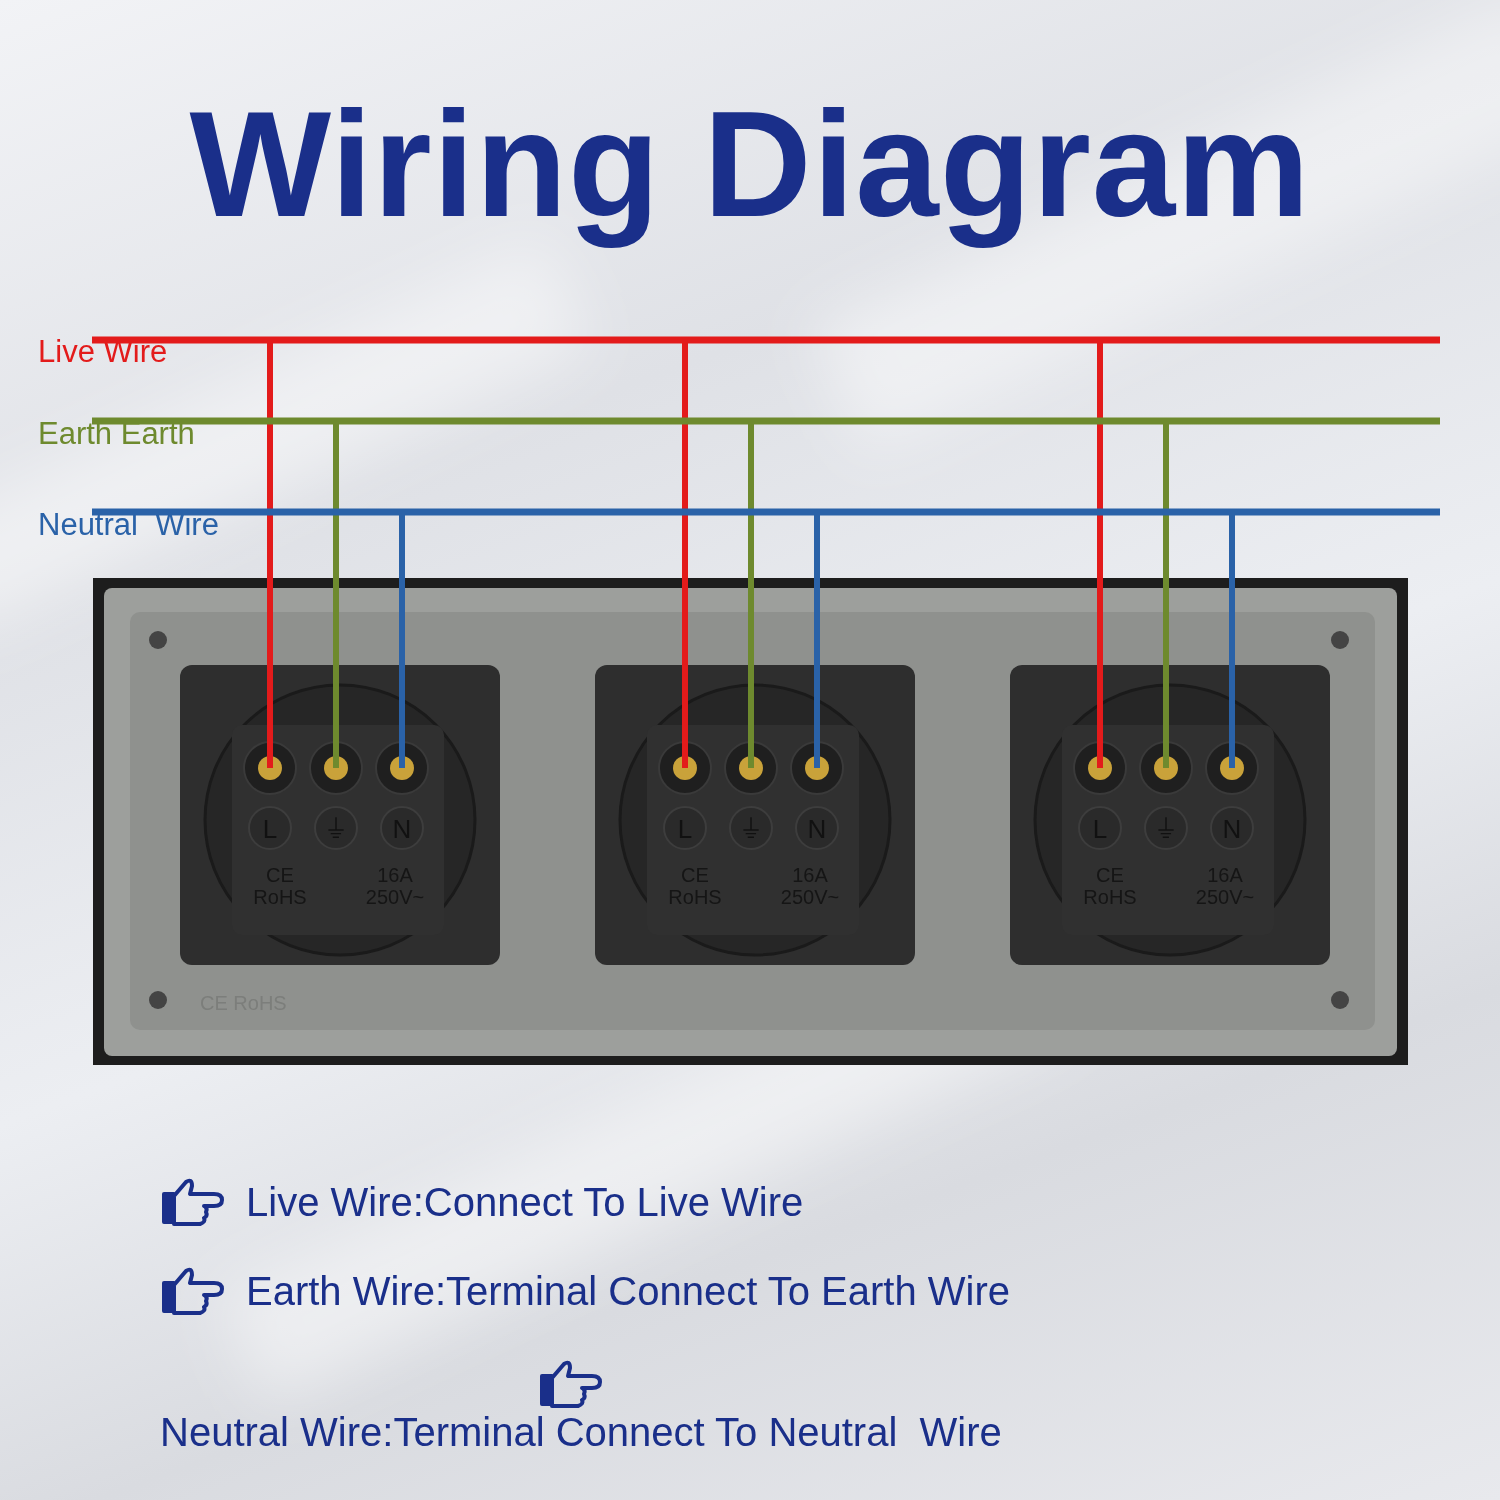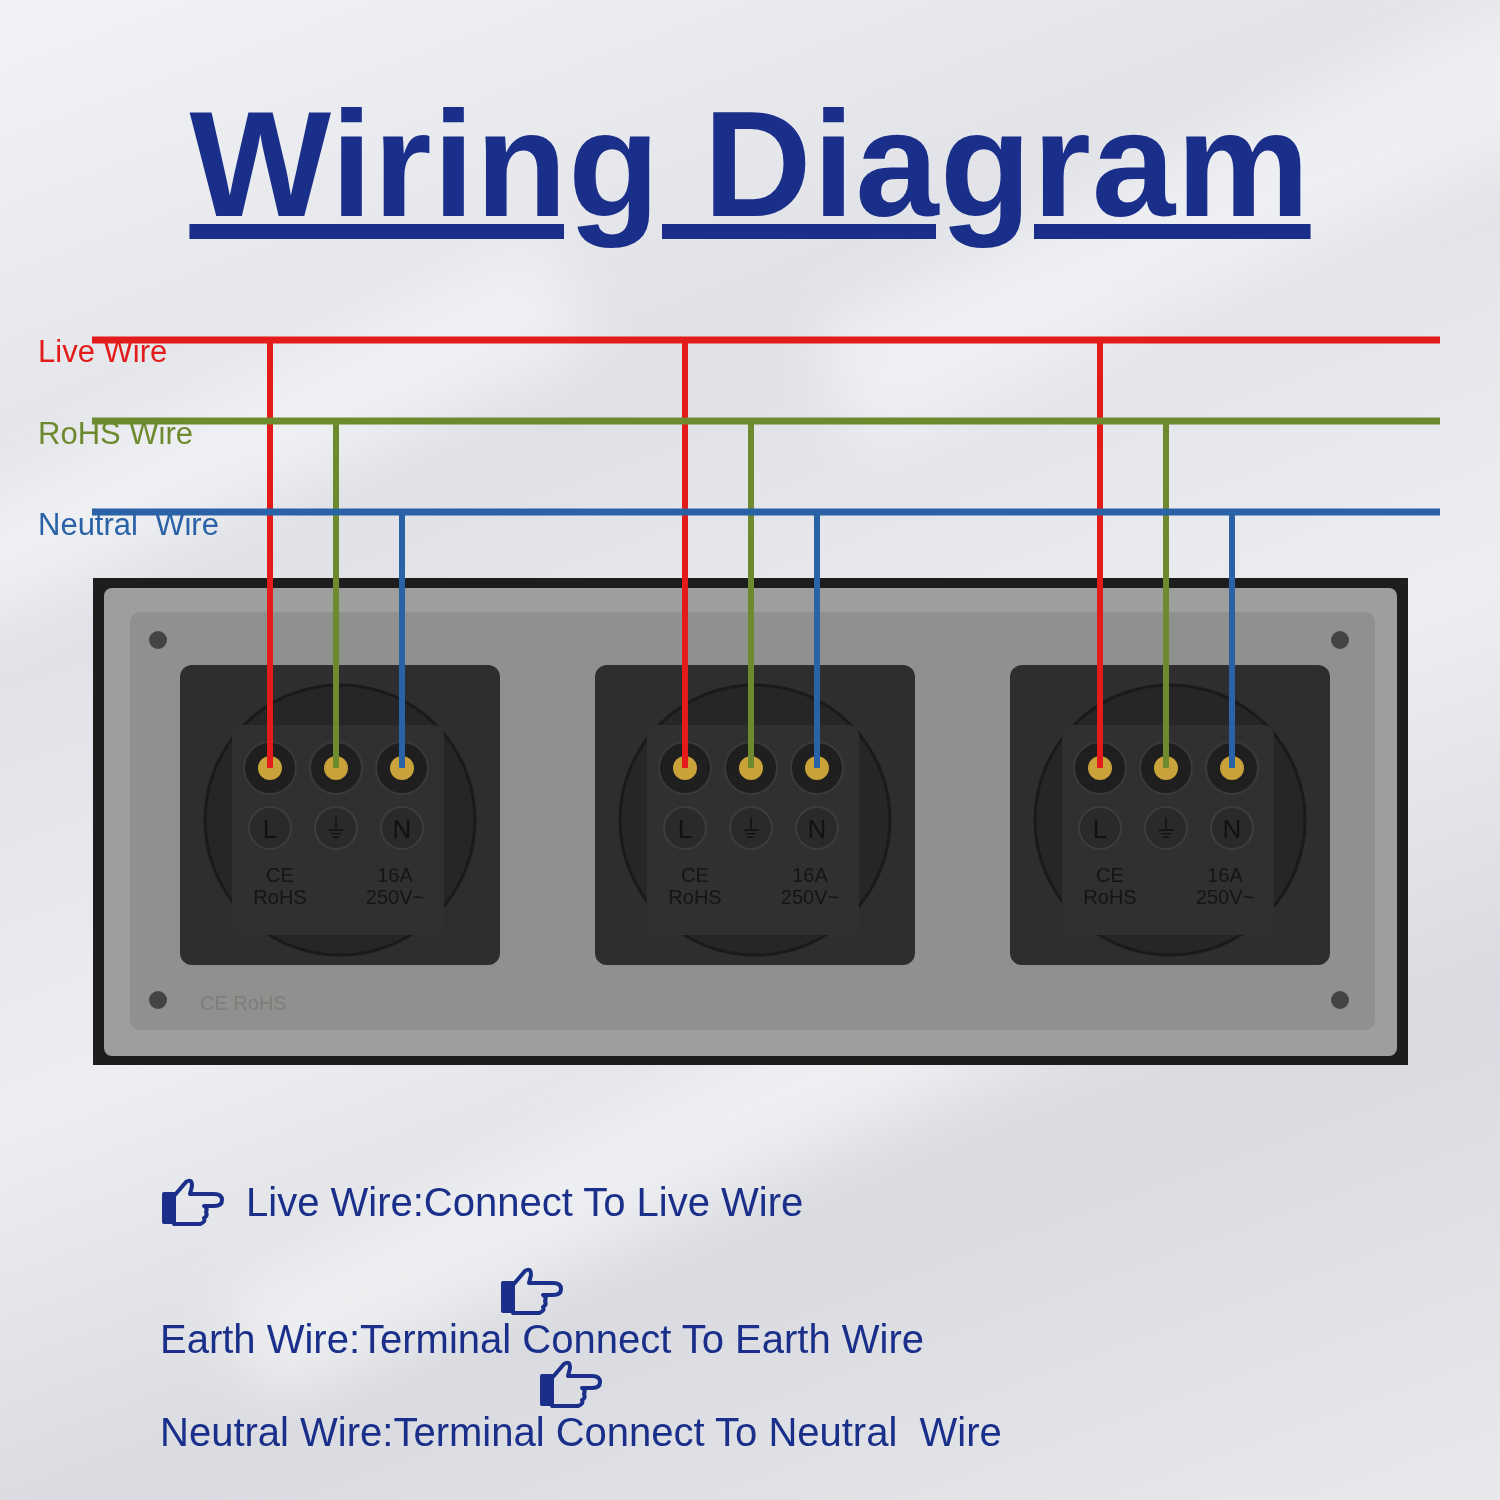--- a/index.html
+++ b/index.html
@@ -6,38 +6,37 @@
   body {
     width: 1500px; height: 1500px; position: relative; overflow: hidden;
     background: linear-gradient(160deg, #f2f3f6 0%, #dfe1e6 30%, #eceef2 55%, #d9dbe0 75%, #e8e9ed 100%);
     font-family: "Liberation Sans", sans-serif;
   }
   .streak { position: absolute; background: rgba(255,255,255,0.45); filter: blur(30px); transform: rotate(-25deg); }
   #title {
     position: absolute; left: 0; right: 0; top: 78px; text-align: center;
     font-size: 150px; font-weight: bold; color: #1a2f8a; letter-spacing: 1px;
     font-family: "Liberation Sans", "DejaVu Sans", sans-serif;
-    text-decoration: underline;
   }
   .wire-label { position: absolute; left: 38px; font-size: 31px; margin-top: 44px; }
   #diagram { position: absolute; left: 0; top: 0; width: 1500px; height: 1500px; }
   .note { position: absolute; left: 160px; display: flex; align-items: center; color: #1a2f8a; font-size: 40px; }
   .note .hand { width: 64px; height: 52px; margin-right: 22px; }
 </style>
 </head>
 <body>
 
 <div class="streak" style="left:-100px;top:380px;width:700px;height:120px;"></div>
 <div class="streak" style="left:800px;top:150px;width:800px;height:140px;"></div>
 <div class="streak" style="left:200px;top:1100px;width:900px;height:120px;"></div>
 
 <div id="title">Wiring Diagram</div>
 
 <div class="wire-label" style="top:290px;color:#e31b1b;">Live Wire</div>
-<div class="wire-label" style="top:372px;color:#6e8a2e;">RoHS Wire</div>
+<div class="wire-label" style="top:372px;color:#6e8a2e;">Earth Earth</div>
 <div class="wire-label" style="top:463px;color:#2a62a8;white-space:pre;">Neutral  Wire</div>
 
 <svg id="diagram" viewBox="0 0 1500 1500">
 
   <rect x="93" y="578" width="1315" height="487" fill="#1d1d1d"></rect>
   <rect x="104" y="588" width="1293" height="468" rx="8" fill="#9d9f9c"></rect>
   <rect x="130" y="612" width="1245" height="418" rx="10" fill="#8f918e"></rect>
   <circle cx="158" cy="640" r="9" fill="#444"></circle>
   <circle cx="1340" cy="640" r="9" fill="#444"></circle>
   <circle cx="158" cy="1000" r="9" fill="#444"></circle>
@@ -124,21 +123,21 @@
     </g>
 </svg>
 
 <div class="note" style="top:1170px;margin-top:6px;">
   <svg class="hand" viewBox="0 0 64 52">
       <path d="M4 18h10v28H4z M14 20 L26 6 q6-4 6 4 l-2 8 h24 q8 0 8 6 q0 6-8 6 h-10 q4 2 2 6 q2 4-2 6 q2 4-4 6 H14z" fill="none" stroke="#1a2f8a" stroke-width="4" stroke-linejoin="round"></path>
       <rect x="3" y="18" width="11" height="28" fill="#1a2f8a"></rect>
     </svg>
   <span>Live Wire:Connect To Live Wire</span>
 </div>
-<div class="note" style="top:1265px;flex-direction:column;">
+<div class="note" style="top:1265px;">
   <svg class="hand" viewBox="0 0 64 52">
       <path d="M4 18h10v28H4z M14 20 L26 6 q6-4 6 4 l-2 8 h24 q8 0 8 6 q0 6-8 6 h-10 q4 2 2 6 q2 4-2 6 q2 4-4 6 H14z" fill="none" stroke="#1a2f8a" stroke-width="4" stroke-linejoin="round"></path>
       <rect x="3" y="18" width="11" height="28" fill="#1a2f8a"></rect>
     </svg>
   <span>Earth Wire:Terminal Connect To Earth Wire</span>
 </div>
 <div class="note" style="top:1358px;white-space:pre;flex-direction:column;">
   <svg class="hand" viewBox="0 0 64 52">
       <path d="M4 18h10v28H4z M14 20 L26 6 q6-4 6 4 l-2 8 h24 q8 0 8 6 q0 6-8 6 h-10 q4 2 2 6 q2 4-2 6 q2 4-4 6 H14z" fill="none" stroke="#1a2f8a" stroke-width="4" stroke-linejoin="round"></path>
       <rect x="3" y="18" width="11" height="28" fill="#1a2f8a"></rect>

